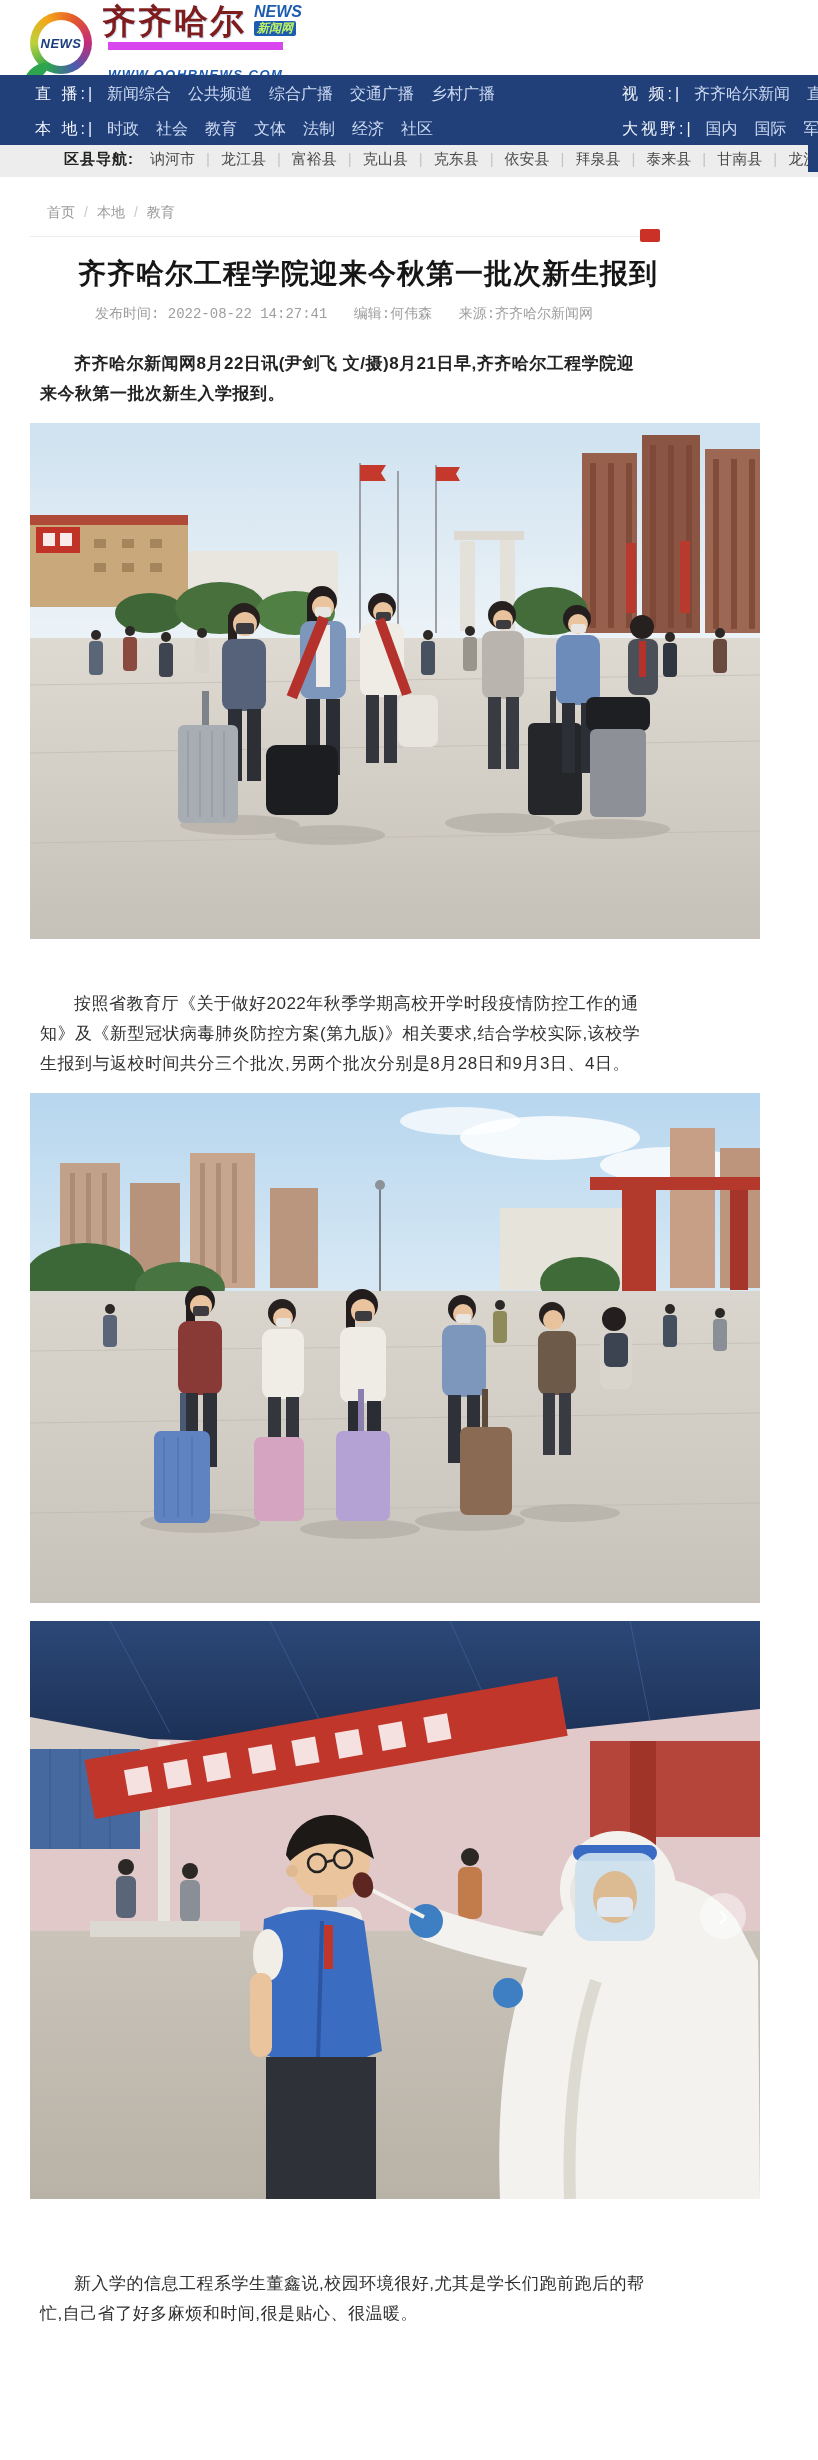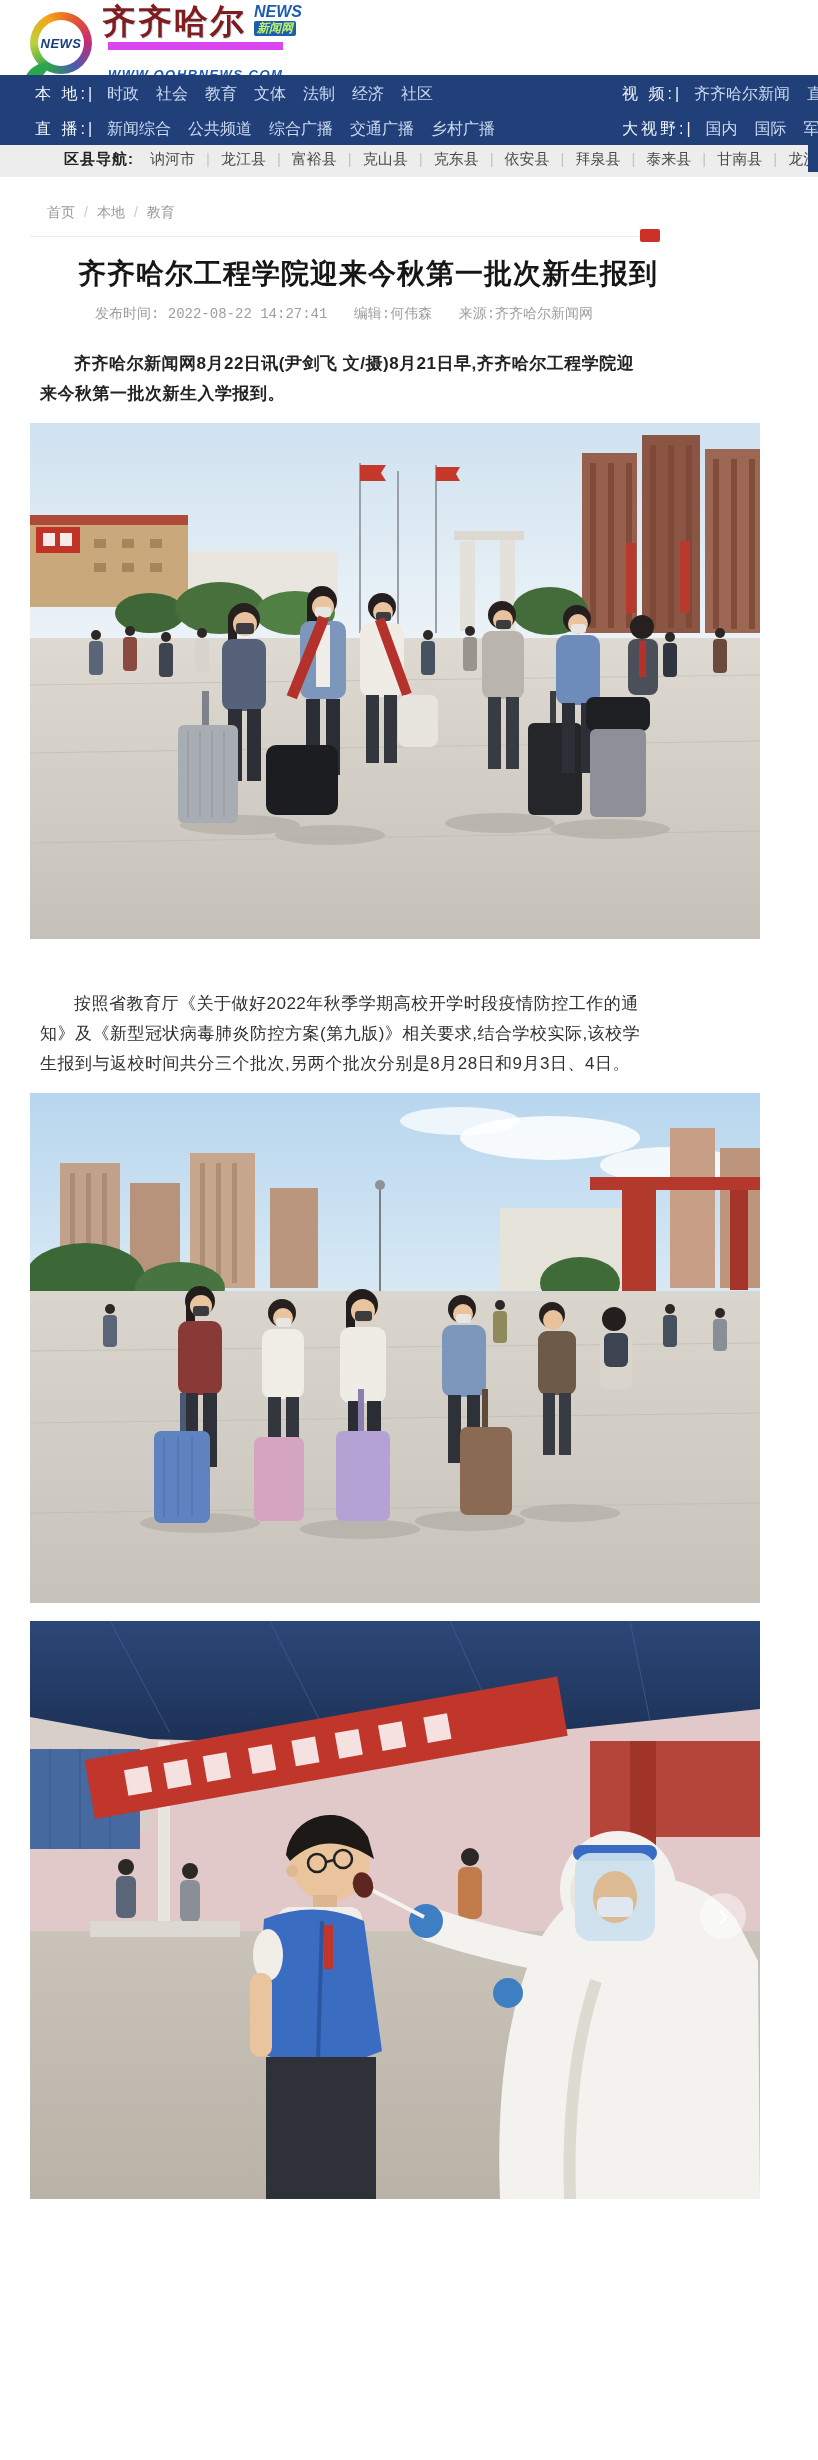--- a/index.html
+++ b/index.html
@@ -85,24 +85,24 @@
         </span>
       </div>
       <span class="logo-url">WWW.QQHRNEWS.COM</span>
     </div>
   </div>
 </div>
 
 <div class="nav-bar">
   <div class="nav-col nav-col-left">
     <div class="nav-row">
-      <span class="nav-label">本 地:|</span><span><span class="nav-item">时政</span><span class="nav-item">社会</span><span class="nav-item">教育</span><span class="nav-item">文体</span><span class="nav-item">法制</span><span class="nav-item">经济</span><span class="nav-item">社区</span></span>
+      <span class="nav-label">直 播:|</span><span><span class="nav-item">新闻综合</span><span class="nav-item">公共频道</span><span class="nav-item">综合广播</span><span class="nav-item">交通广播</span><span class="nav-item">乡村广播</span></span>
     </div>
     <div class="nav-row">
-      <span class="nav-label">直 播:|</span><span><span class="nav-item">新闻综合</span><span class="nav-item">公共频道</span><span class="nav-item">综合广播</span><span class="nav-item">交通广播</span><span class="nav-item">乡村广播</span></span>
+      <span class="nav-label">本 地:|</span><span><span class="nav-item">时政</span><span class="nav-item">社会</span><span class="nav-item">教育</span><span class="nav-item">文体</span><span class="nav-item">法制</span><span class="nav-item">经济</span><span class="nav-item">社区</span></span>
     </div>
   </div>
   <div class="nav-col nav-col-right">
     <div class="nav-row">
       <span class="nav-label">视 频:|</span><span><span class="nav-item">齐齐哈尔新闻</span><span class="nav-item">直播</span></span>
     </div>
     <div class="nav-row">
       <span class="nav-label">大视野:|</span><span><span class="nav-item">国内</span><span class="nav-item">国际</span><span class="nav-item">军事</span></span>
     </div>
   </div>
@@ -519,15 +519,16 @@
         <path d="M234 298 Q286 278 334 300 L352 430 Q288 458 226 430 Z" fill="#3a6cc2"></path>
         <line x1="292" y1="300" x2="288" y2="438" stroke="#2b55a0" stroke-width="4"></line>
         <rect x="294" y="304" width="9" height="44" fill="#c0362b"></rect>
         <ellipse cx="238" cy="334" rx="15" ry="26" fill="#f1eee8"></ellipse>
         <rect x="220" y="352" width="22" height="84" rx="10" fill="#e9c49c"></rect>
         <rect x="236" y="436" width="110" height="142" fill="#2e3138"></rect>
       </svg>
       <div class="photo-nav">›</div>
     </figure>
 
+    <p class="p4">新入学的信息工程系学生董鑫说,校园环境很好,尤其是学长们跑前跑后的帮忙,自己省了好多麻烦和时间,很是贴心、很温暖。</p>
 
   </div>
 </div>
 
 </body></html>

